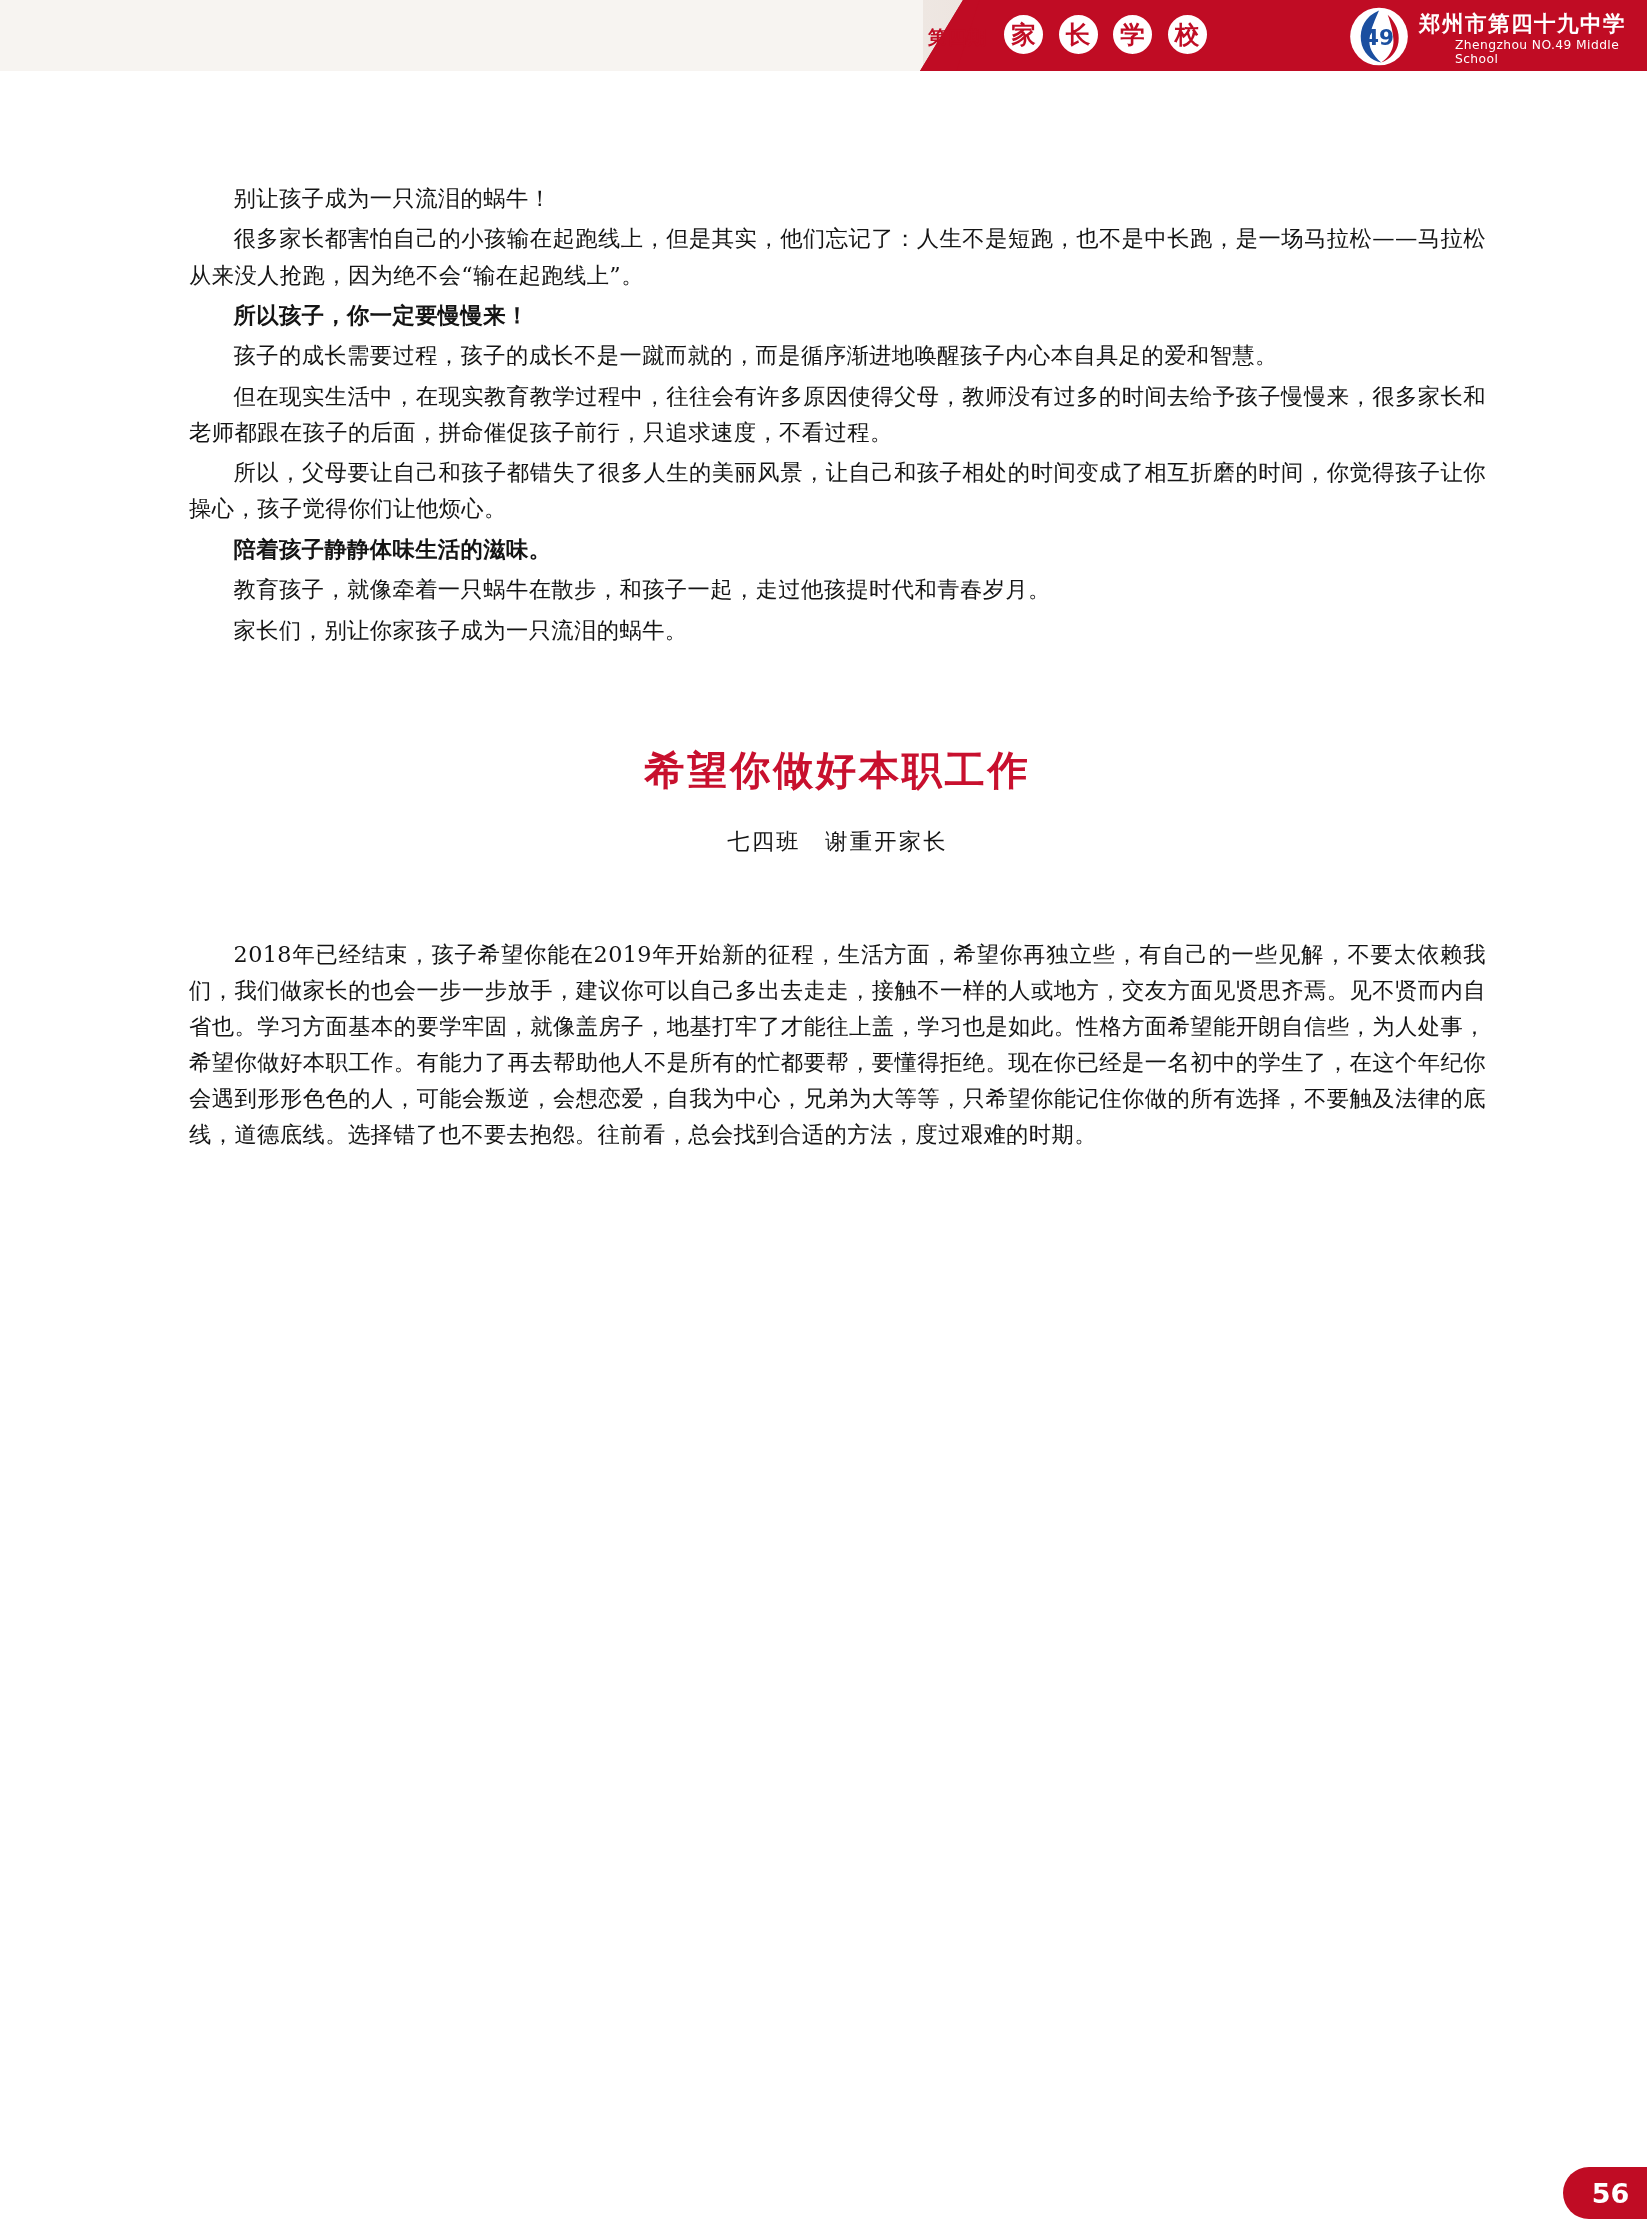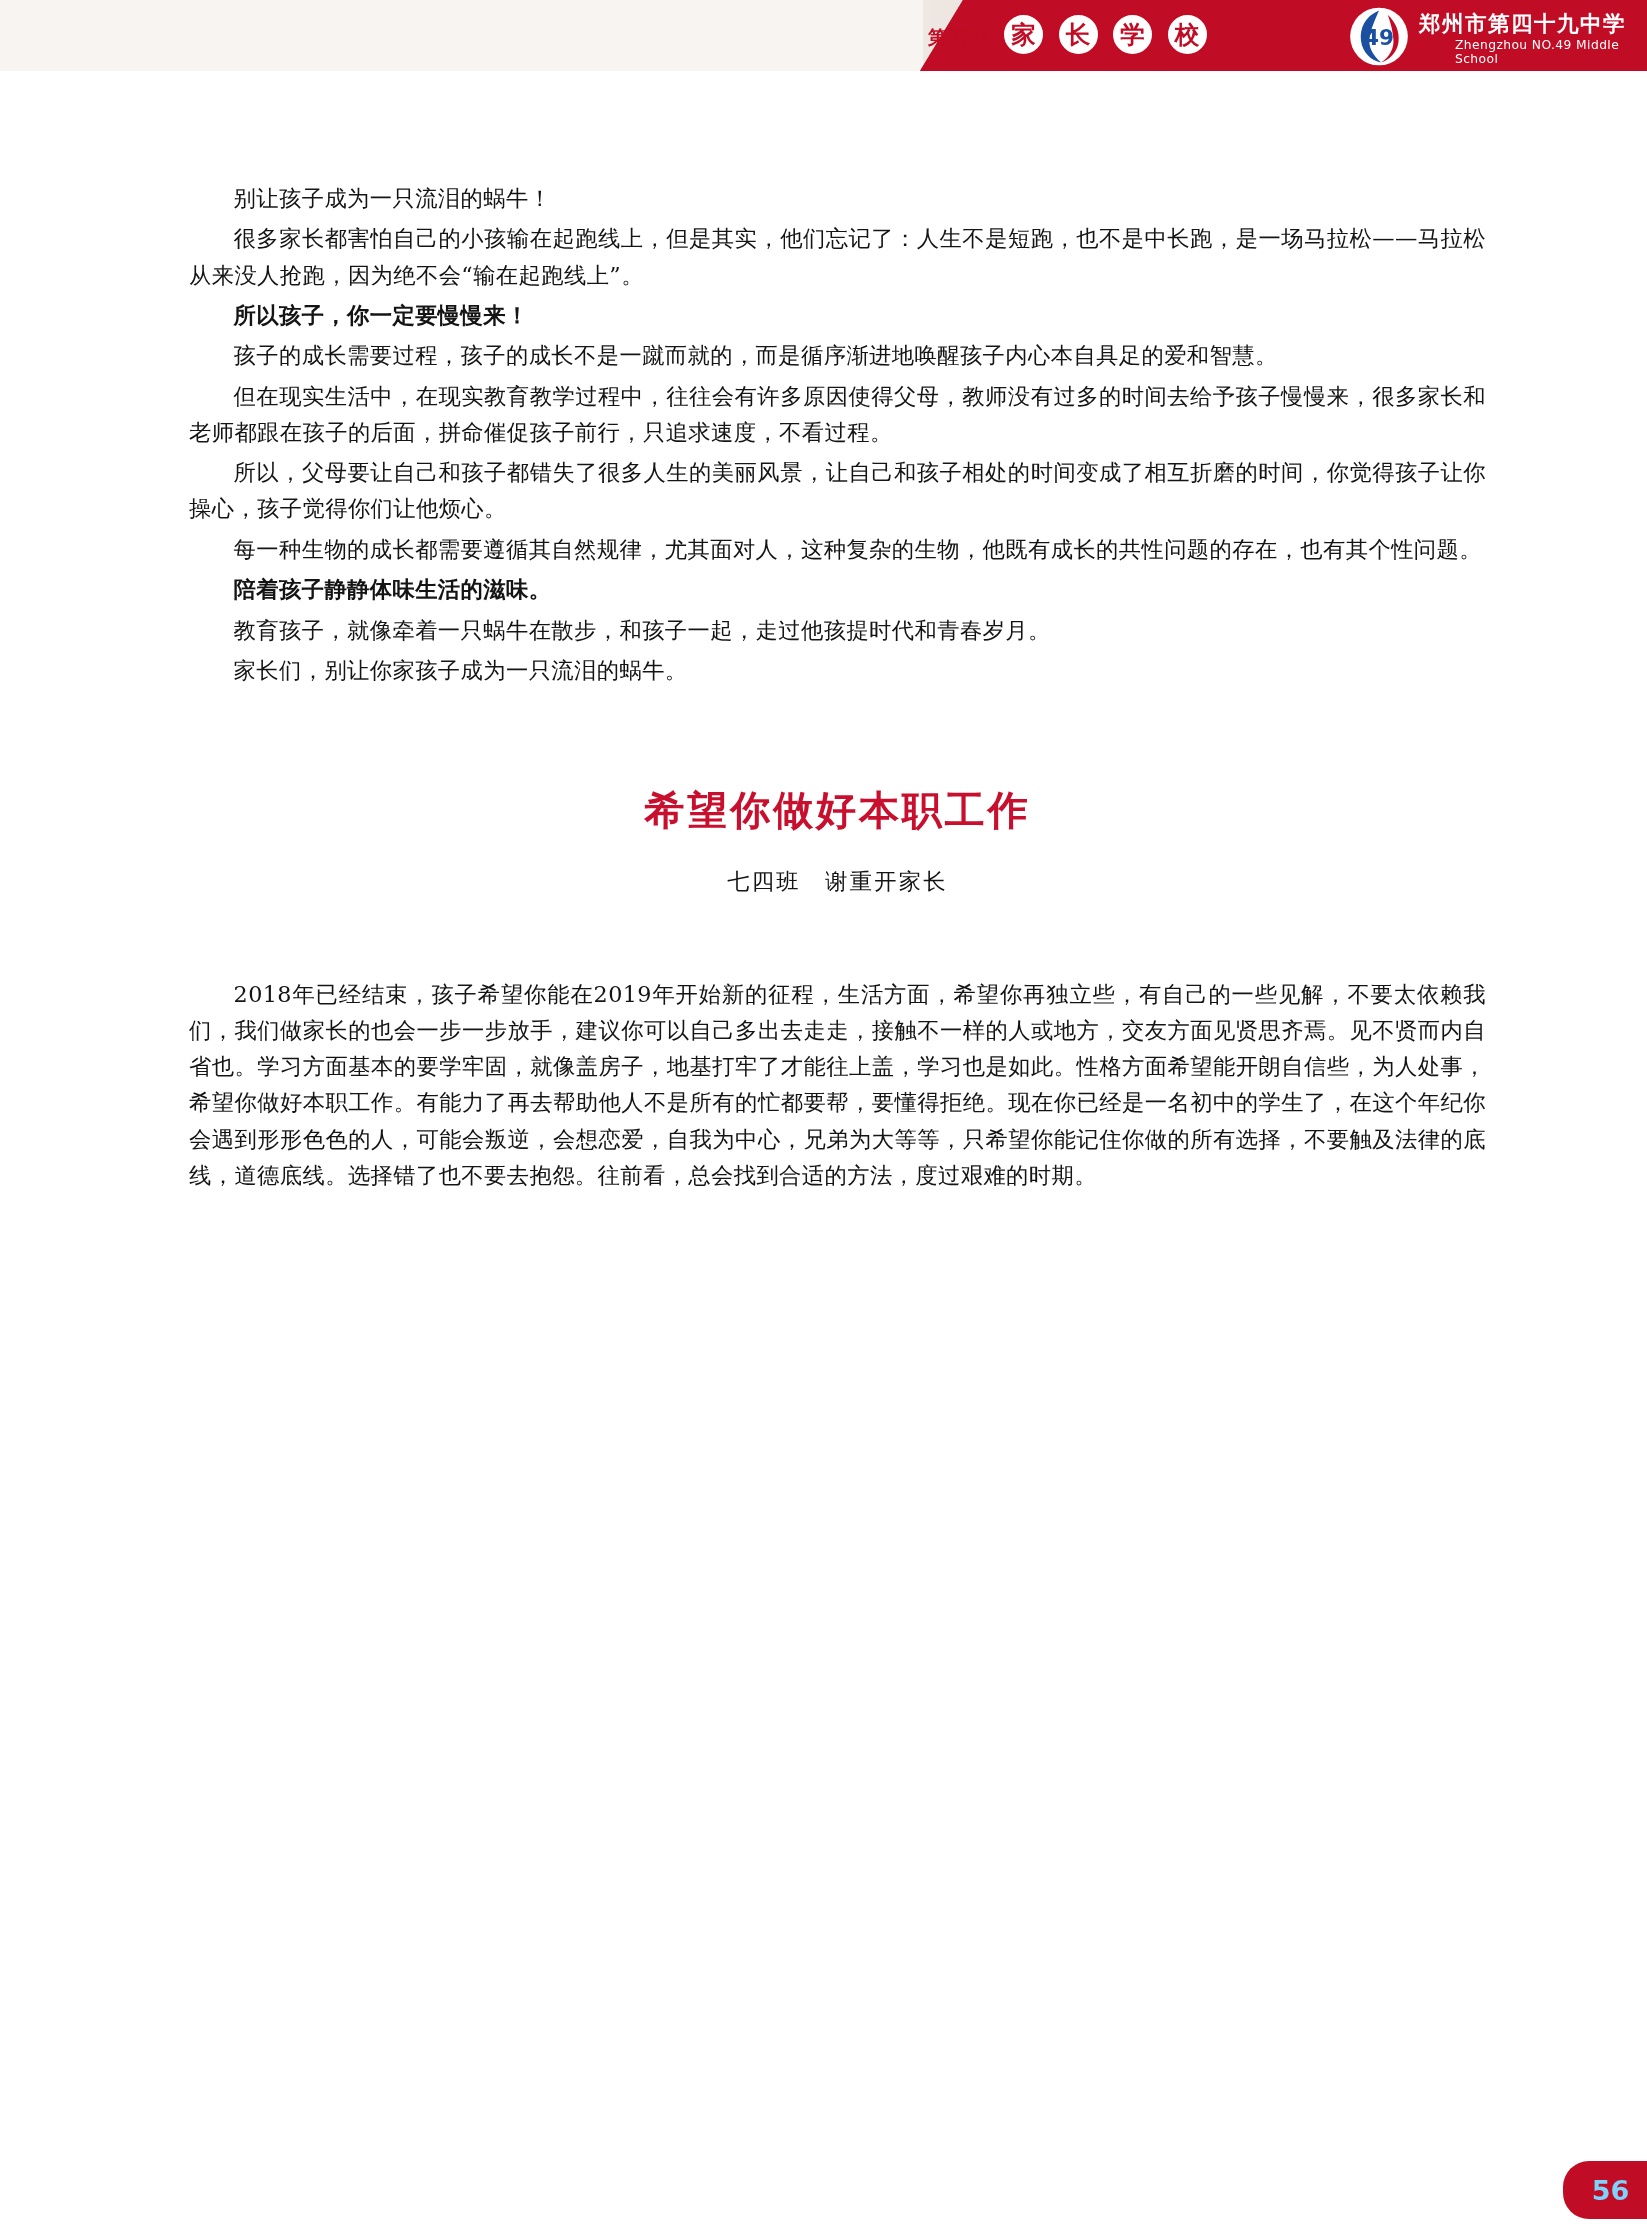--- a/index.html
+++ b/index.html
@@ -153,25 +153,25 @@
   .article-body {
     margin-top: 79px;
   }
 
   
   .page-number-tab {
     position: absolute;
     right: 0;
     bottom: 20px;
     width: 85px;
-    height: 58px;
+    height: 52px;
     background: #c00c24;
     border-top-left-radius: 26px;
     border-bottom-left-radius: 26px;
-    color: #7dd3fc;
+    color: #ffffff;
     font-size: 27px;
     font-weight: bold;
     display: flex;
     align-items: center;
     justify-content: center;
     font-family: "DejaVu Sans", "Liberation Sans", sans-serif;
     padding-left: 10px;
     box-sizing: border-box;
     text-align: right;
   }
@@ -209,21 +209,20 @@
 
 <div class="page-body">
 
   <div>
     <p class="para">别让孩子成为一只流泪的蜗牛！</p>
     <p class="para">很多家长都害怕自己的小孩输在起跑线上，但是其实，他们忘记了：人生不是短跑，也不是中长跑，是一场马拉松——马拉松从来没人抢跑，因为绝不会“输在起跑线上”。</p>
     <p class="para bold">所以孩子，你一定要慢慢来！</p>
     <p class="para">孩子的成长需要过程，孩子的成长不是一蹴而就的，而是循序渐进地唤醒孩子内心本自具足的爱和智慧。</p>
     <p class="para">但在现实生活中，在现实教育教学过程中，往往会有许多原因使得父母，教师没有过多的时间去给予孩子慢慢来，很多家长和老师都跟在孩子的后面，拼命催促孩子前行，只追求速度，不看过程。</p>
     <p class="para">所以，父母要让自己和孩子都错失了很多人生的美丽风景，让自己和孩子相处的时间变成了相互折磨的时间，你觉得孩子让你操心，孩子觉得你们让他烦心。</p>
-    <p class="para">每一种生物的成长都需要遵循其自然规律，尤其面对人，这种复杂的生物，他既有成长的共性问题的存在，也有其个性问题。</p>
     <p class="para bold">陪着孩子静静体味生活的滋味。</p>
     <p class="para">教育孩子，就像牵着一只蜗牛在散步，和孩子一起，走过他孩提时代和青春岁月。</p>
     <p class="para">家长们，别让你家孩子成为一只流泪的蜗牛。</p>
   </div>
 
   <div class="article-block">
     <h2 class="article-title">希望你做好本职工作</h2>
     <div class="article-byline">七四班　谢重开家长</div>
   </div>
 

